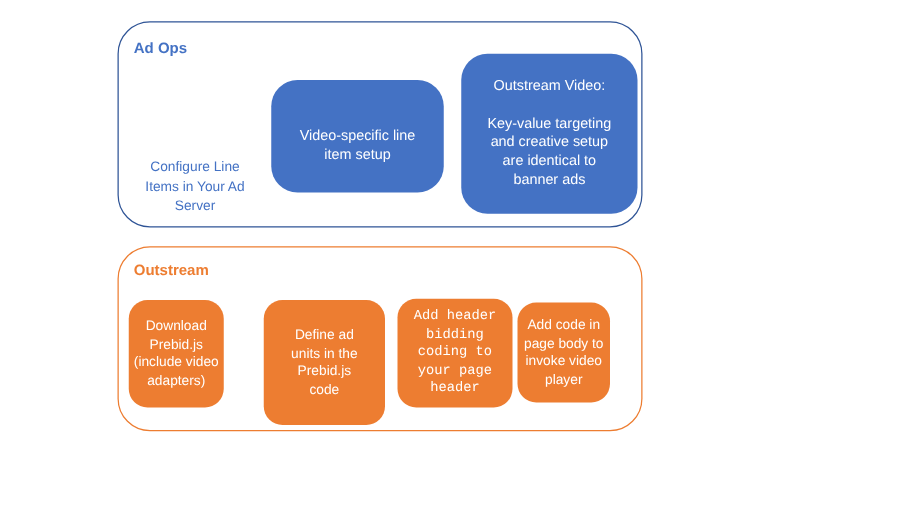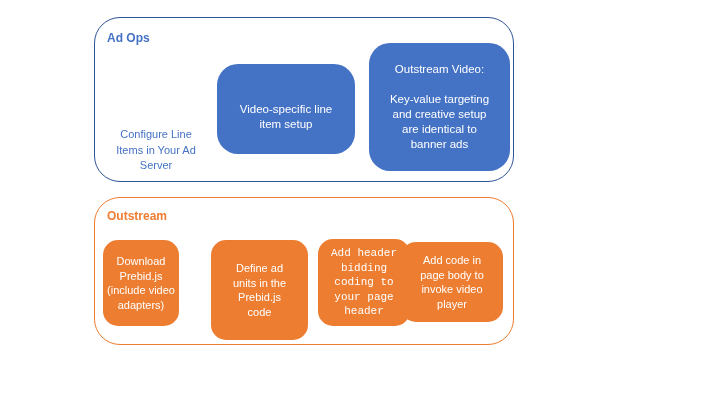--- a/index.html
+++ b/index.html
@@ -73,21 +73,21 @@
   .orange-box {
     background: var(--orange);
     border-radius: 15px;
     font-size: 11px;
     line-height: 14.5px;
     padding: 3px 4px;
   }
   #step-box-0 { left: 8px;   top: 42px; width: 76px; height: 86px; }
   #step-box-1 { left: 116px; top: 42px; width: 97px; height: 100px; }
   #step-box-2 { left: 223px; top: 41px; width: 92px; height: 87px; font-family: Liberation Mono, monospace; }
-  #step-box-3 { left: 306px; top: 44px; width: 102px; height: 80px; }
+  #step-box-3 { left: 319px; top: 44px; width: 74px; height: 80px; }
 </style>
 </head>
 <body>
 
 <div id="stage">
 
   <div id="adops-container" class="container">
     <div id="adops-title" class="section-title">Ad Ops</div>
 
     <div class="side-note">Configure Line<br>Items in Your Ad<br>Server</div>

